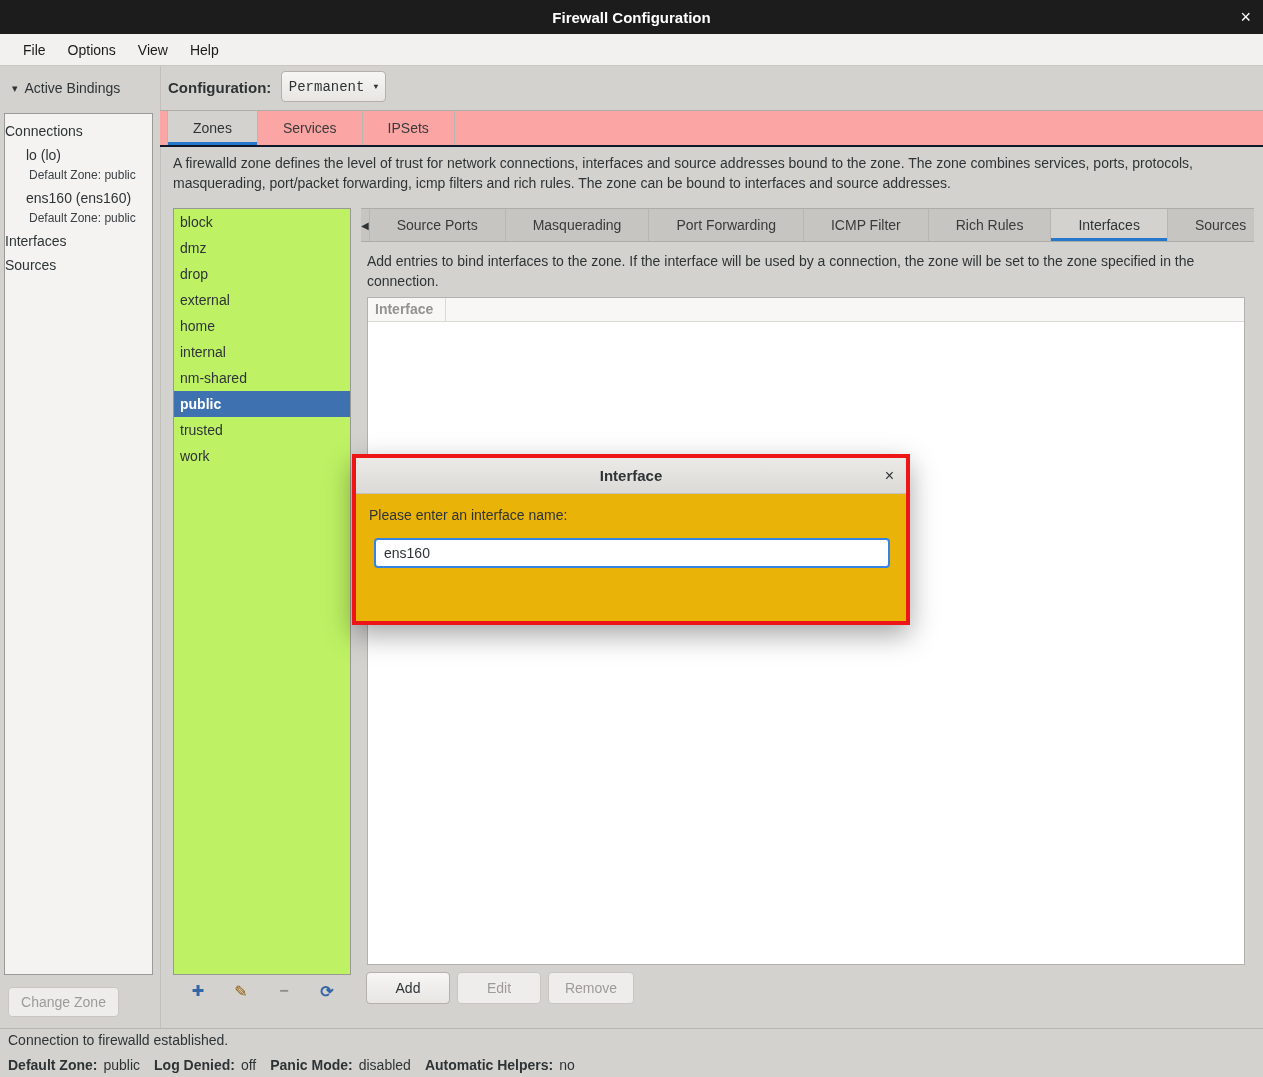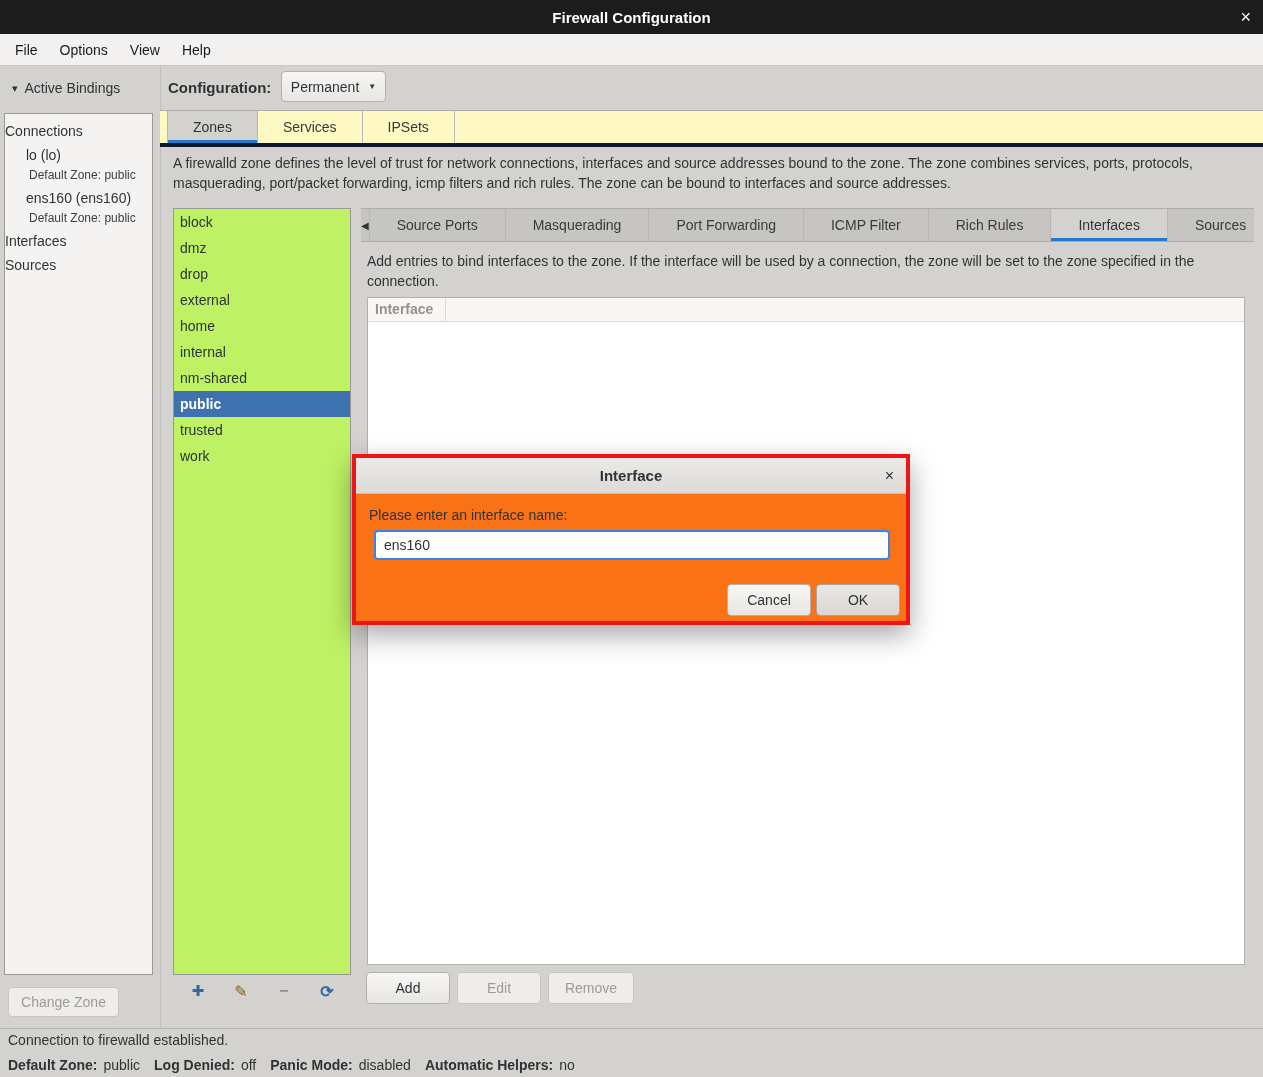--- a/index.html
+++ b/index.html
@@ -22,21 +22,21 @@
   }
   .titlebar-close {
     position:absolute; right:12px; top:0; height:34px; display:flex; align-items:center;
     font-weight:normal; font-size:18px; color:#fff; cursor:default;
   }
 
   
   .menubar {
     position:absolute; top:34px; left:0; width:1263px; height:32px;
     background:#f2f1ef; border-bottom:1px solid #c9c7c4;
-    display:flex; align-items:stretch; padding-left:4px;
+    display:flex; align-items:stretch; padding-left:12px;
   }
   .menu-item { display:flex; align-items:center; padding:0 11px; color:#1a1a1a; }
 
   
   .v-sep { position:absolute; left:160px; top:66px; width:1px; height:962px; background:#c2c0bd; }
   .active-bindings {
     position:absolute; left:12px; top:76px; height:24px;
     display:flex; align-items:center; gap:7px; font-size:14px;
   }
   .chev { font-size:11px; line-height:1; }
@@ -53,28 +53,28 @@
     background:#eeedeb; border:1px solid #c9c6c2; border-radius:4px;
     color:#9d9b98; font-size:14px; font-family:inherit;
   }
 
   
   .config-label { position:absolute; left:168px; top:79px; font-weight:bold; font-size:15px; }
   .config-dropdown {
     position:absolute; left:281px; top:71px; width:105px; height:31px;
     background:linear-gradient(#f7f6f4,#e8e6e3); border:1px solid #b4b1ad; border-radius:4px;
     display:flex; align-items:center; justify-content:center; gap:9px;
-    font-size:14px; color:#2e3436; font-family:Liberation Sans, sans-serif;
+    font-size:14px; color:#2e3436; font-family:Liberation Mono, monospace;
   }
   .darr { font-size:8px; }
 
   
   .main-tabstrip {
     position:absolute; left:160px; top:110px; width:1103px; height:37px;
-    background:#fef9c3; border-top:1px solid #aeaca9; border-bottom:4px solid #0f172a;
+    background:#fca5a5; border-top:1px solid #aeaca9; border-bottom:2px solid #0f172a;
     display:flex; padding-left:7px;
   }
   .main-tab { display:flex; align-items:center; padding:0 25px; color:#3a3a3a; border-right:1px solid #b8b6b3; }
   .main-tab:first-child { border-left:1px solid #b8b6b3; }
   .main-tab.active {
     background:#d4d2cf; color:#2e3436;
     box-shadow: inset 0 -3px 0 var(--tab-underline-blue, #2478cc);
   }
 
   .zone-desc { position:absolute; left:173px; top:153px; width:1068px; line-height:20px; }
@@ -147,24 +147,24 @@
   .dialog { width:100%; height:100%; display:flex; flex-direction:column; }
   .dialog-header {
     height:36px; background:linear-gradient(#eceae7,#dcdad7); border-bottom:1px solid #c3c1be;
     display:flex; align-items:center; justify-content:center;
     font-weight:bold; font-size:15px; position:relative; flex:none;
   }
   .dialog-close {
     position:absolute; right:12px; top:0; height:100%; display:flex; align-items:center;
     font-weight:normal; font-size:16px;
   }
-  .dialog-body { flex:1; background:#f97316; position:relative; }
+  .dialog-body { flex:1; background:#eab308; position:relative; }
   .dialog-prompt { position:absolute; left:13px; top:13px; }
   .dialog-input {
-    position:absolute; left:18px; top:36px; width:516px; height:30px;
+    position:absolute; left:18px; top:44px; width:516px; height:30px;
     border:2px solid var(--input-focus-blue, #3584e4); border-radius:4px;
     background:#fff; font-family:inherit; font-size:14px; padding:0 8px; color:#2e3436; outline:none;
   }
   .dialog-buttons { position:absolute; right:6px; bottom:5px; display:flex; gap:5px; }
   .btn.ok { background:linear-gradient(#e9e7e4,#dad7d3); border-color:#a8a5a1; }
 </style>
 </head>
 <body>
 
 <div class="titlebar">
@@ -282,19 +282,15 @@
 
 <div class="annotation">
   <div class="dialog">
     <div class="dialog-header">
       <span>Interface</span>
       <span class="dialog-close">×</span>
     </div>
     <div class="dialog-body">
       <div class="dialog-prompt">Please enter an interface name:</div>
       <input class="dialog-input" type="text" value="ens160" style="">
-      <div class="dialog-buttons">
-        <button class="btn">Cancel</button>
-        <button class="btn ok">OK</button>
-      </div>
     </div>
   </div>
 </div>
 
 </body></html>

